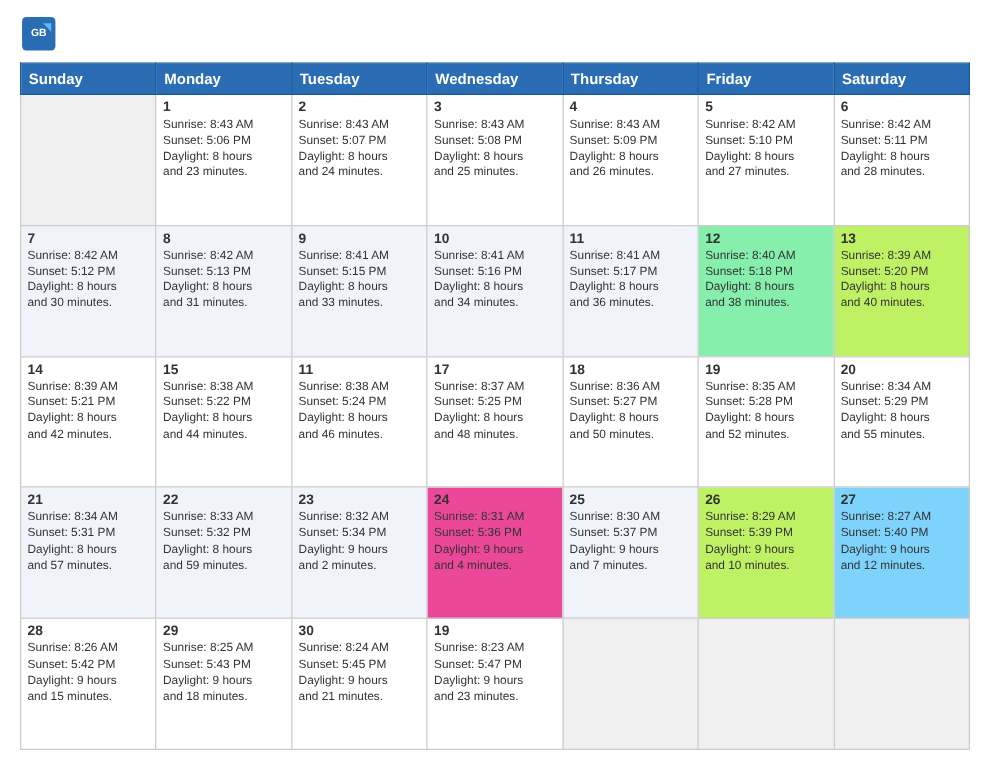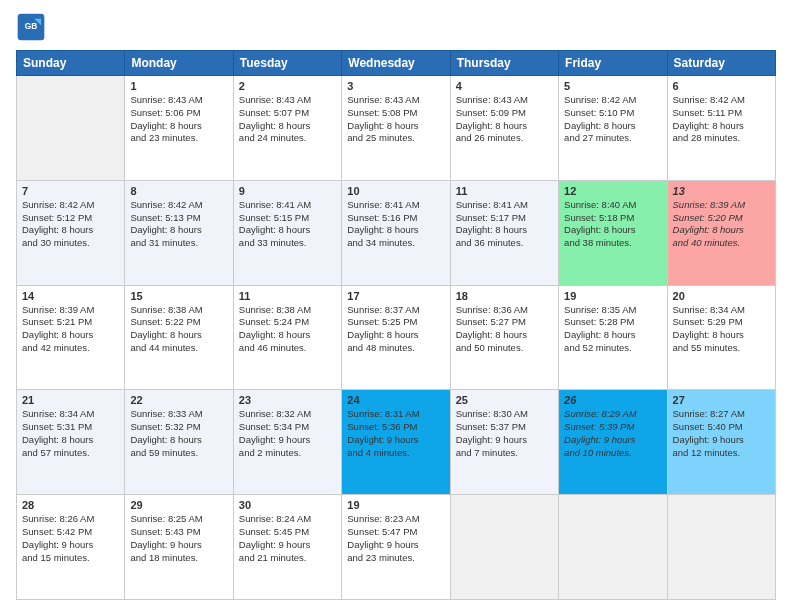--- a/index.html
+++ b/index.html
@@ -214,21 +214,21 @@
 Daylight: 8 hours
 and 36 minutes.</div>
           </td>
           <td style="background: #86efac;">
             <span class="day-num">12</span>
             <div class="day-info" style="white-space: pre-line;">Sunrise: 8:40 AM
 Sunset: 5:18 PM
 Daylight: 8 hours
 and 38 minutes.</div>
           </td>
-          <td style="background: #fca5a5; font-style: italic;">
+          <td style="background: #bef264;">
             <span class="day-num">13</span>
             <div class="day-info" style="white-space: pre-line;">Sunrise: 8:39 AM
 Sunset: 5:20 PM
 Daylight: 8 hours
 and 40 minutes.</div>
           </td>
         </tr>
         <tr>
           <td>
             <span class="day-num">14</span>
@@ -295,35 +295,35 @@
 Daylight: 8 hours
 and 59 minutes.</div>
           </td>
           <td style="background: rgb(240, 244, 250);">
             <span class="day-num">23</span>
             <div class="day-info" style="white-space: pre-line;">Sunrise: 8:32 AM
 Sunset: 5:34 PM
 Daylight: 9 hours
 and 2 minutes.</div>
           </td>
-          <td style="background: #0ea5e9;">
+          <td style="background: #ec4899;">
             <span class="day-num">24</span>
             <div class="day-info" style="white-space: pre-line;">Sunrise: 8:31 AM
 Sunset: 5:36 PM
 Daylight: 9 hours
 and 4 minutes.</div>
           </td>
           <td style="background: rgb(240, 244, 250);">
             <span class="day-num">25</span>
             <div class="day-info" style="white-space: pre-line;">Sunrise: 8:30 AM
 Sunset: 5:37 PM
 Daylight: 9 hours
 and 7 minutes.</div>
           </td>
-          <td style="background: #0ea5e9; font-style: italic;">
+          <td style="background: #bef264;">
             <span class="day-num">26</span>
             <div class="day-info" style="white-space: pre-line;">Sunrise: 8:29 AM
 Sunset: 5:39 PM
 Daylight: 9 hours
 and 10 minutes.</div>
           </td>
           <td style="background: #7dd3fc;">
             <span class="day-num">27</span>
             <div class="day-info" style="white-space: pre-line;">Sunrise: 8:27 AM
 Sunset: 5:40 PM

